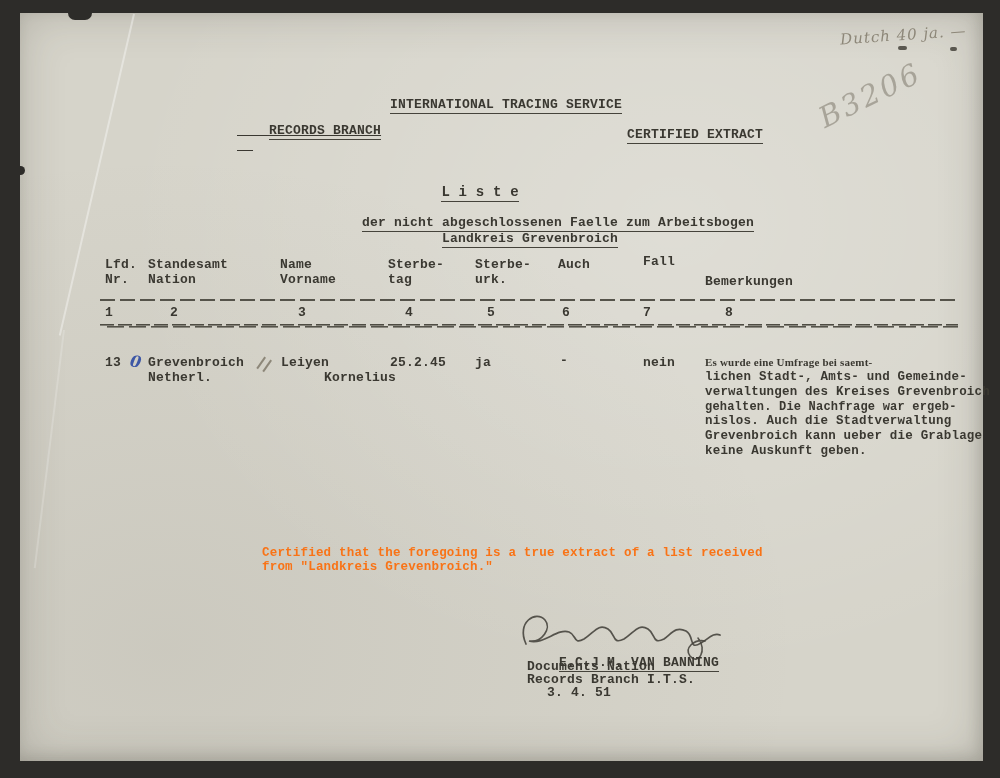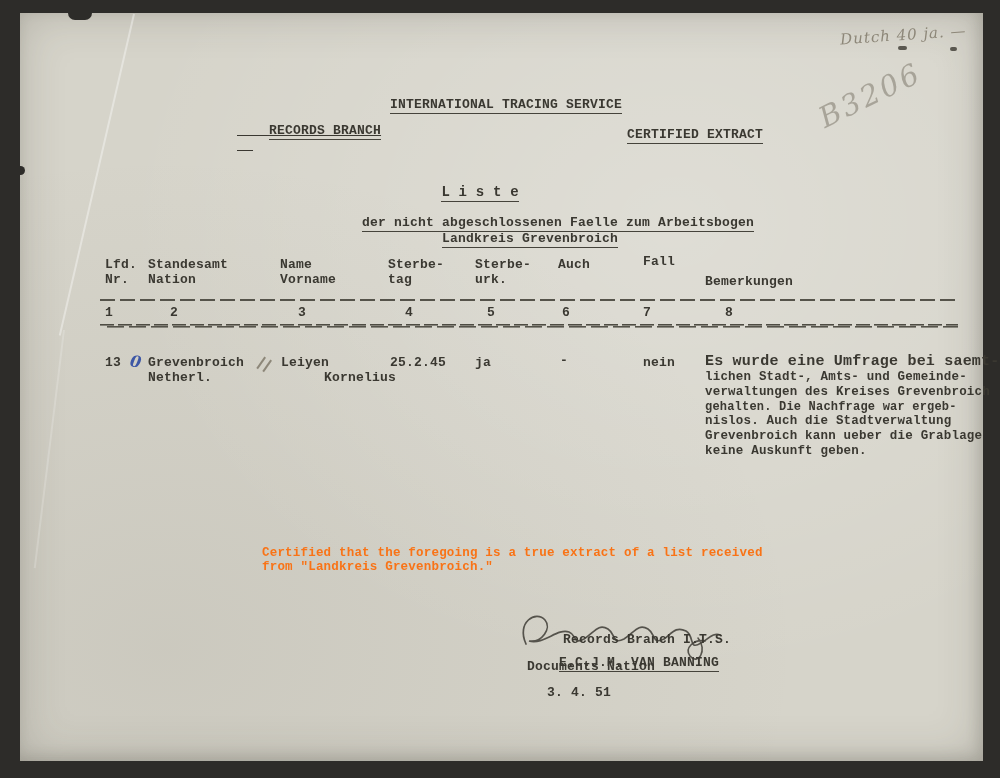--- a/index.html
+++ b/index.html
@@ -130,35 +130,35 @@
   <div class="tw" style="left:148px;top:370px;">Netherl.</div>
   <div class="tick" style="left:254px;top:362px;"></div>
   <div class="tick" style="left:260px;top:365px;"></div>
   <div class="tw" style="left:281px;top:355px;">Leiyen</div>
   <div class="tw" style="left:281px;top:370px;padding-left:43px;">Kornelius</div>
   <div class="tw" style="left:390px;top:355px;">25.2.45</div>
   <div class="tw" style="left:475px;top:355px;">ja</div>
   <div class="tw" style="left:560px;top:353px;">-</div>
   <div class="tw" style="left:643px;top:355px;">nein</div>
 
-  <div class="tw remarks-line" style="left:705px;top:355px;font-size:15px;">Es wurde eine Umfrage bei saemt-</div>
+  <div class="tw remarks-line" style="left:705px;top:355px;font-size:11px;font-family:Liberation Serif, serif;">Es wurde eine Umfrage bei saemt-</div>
   <div class="tw remarks-line" style="left:705px;top:370px;font-size:12.5px;">lichen Stadt-, Amts- und Gemeinde-</div>
   <div class="tw remarks-line" style="left:705px;top:385px;font-size:12.5px;">verwaltungen des Kreises Grevenbroich</div>
   <div class="tw remarks-line" style="left:705px;top:400px;font-size:12px;">gehalten. Die Nachfrage war ergeb-</div>
   <div class="tw remarks-line" style="left:705px;top:414px;font-size:12.5px;">nislos. Auch die Stadtverwaltung</div>
   <div class="tw remarks-line" style="left:705px;top:429px;font-size:12.5px;">Grevenbroich kann ueber die Grablage</div>
   <div class="tw remarks-line" style="left:705px;top:444px;font-size:12.5px;text-align:right;">keine Auskunft geben.</div>
 
   <div class="tw light" style="left:262px;top:546px;font-size:12.5px;">Certified that the foregoing is a true extract of a list received</div>
   <div class="tw light" style="left:262px;top:560px;font-size:12.5px;">from "Landkreis Grevenbroich."</div>
 
   <svg style="left:512px;top:606px;" width="215" height="62" viewBox="0 0 215 62">
     <path d="M14,38 C4,16 24,4 33,14 C40,22 30,37 17,35 C32,39 45,22 57,26 C65,29 61,39 72,33 C82,27 86,17 96,23 C104,28 100,39 112,33 C122,27 126,17 136,23 C144,28 140,39 152,33 C160,27 164,20 174,25 C183,30 176,45 189,37 C196,33 202,26 208,29" fill="none" stroke="#47453e" stroke-width="1.7" stroke-linecap="round" opacity="0.9"></path>
     <path d="M186,32 C196,44 186,60 178,50 C172,42 182,33 193,35" fill="none" stroke="#47453e" stroke-width="1.6" stroke-linecap="round" opacity="0.9"></path>
   </svg>
   <div class="tw" style="left:527px;top:640px;">
     <span class="u">E.C.J.M. VAN BANNING</span>
   </div>
   <div class="tw" style="left:527px;top:659px;">Documents Nation</div>
-  <div class="tw" style="left:527px;top:632px;margin-left:36px;">Records Branch I.T.S.</div>
+  <div class="tw" style="left:527px;top:672px;">Records Branch I.T.S.</div>
   <div class="tw" style="left:547px;top:685px;">3. 4. 51</div>
 
 </div>
 
 </body></html>

